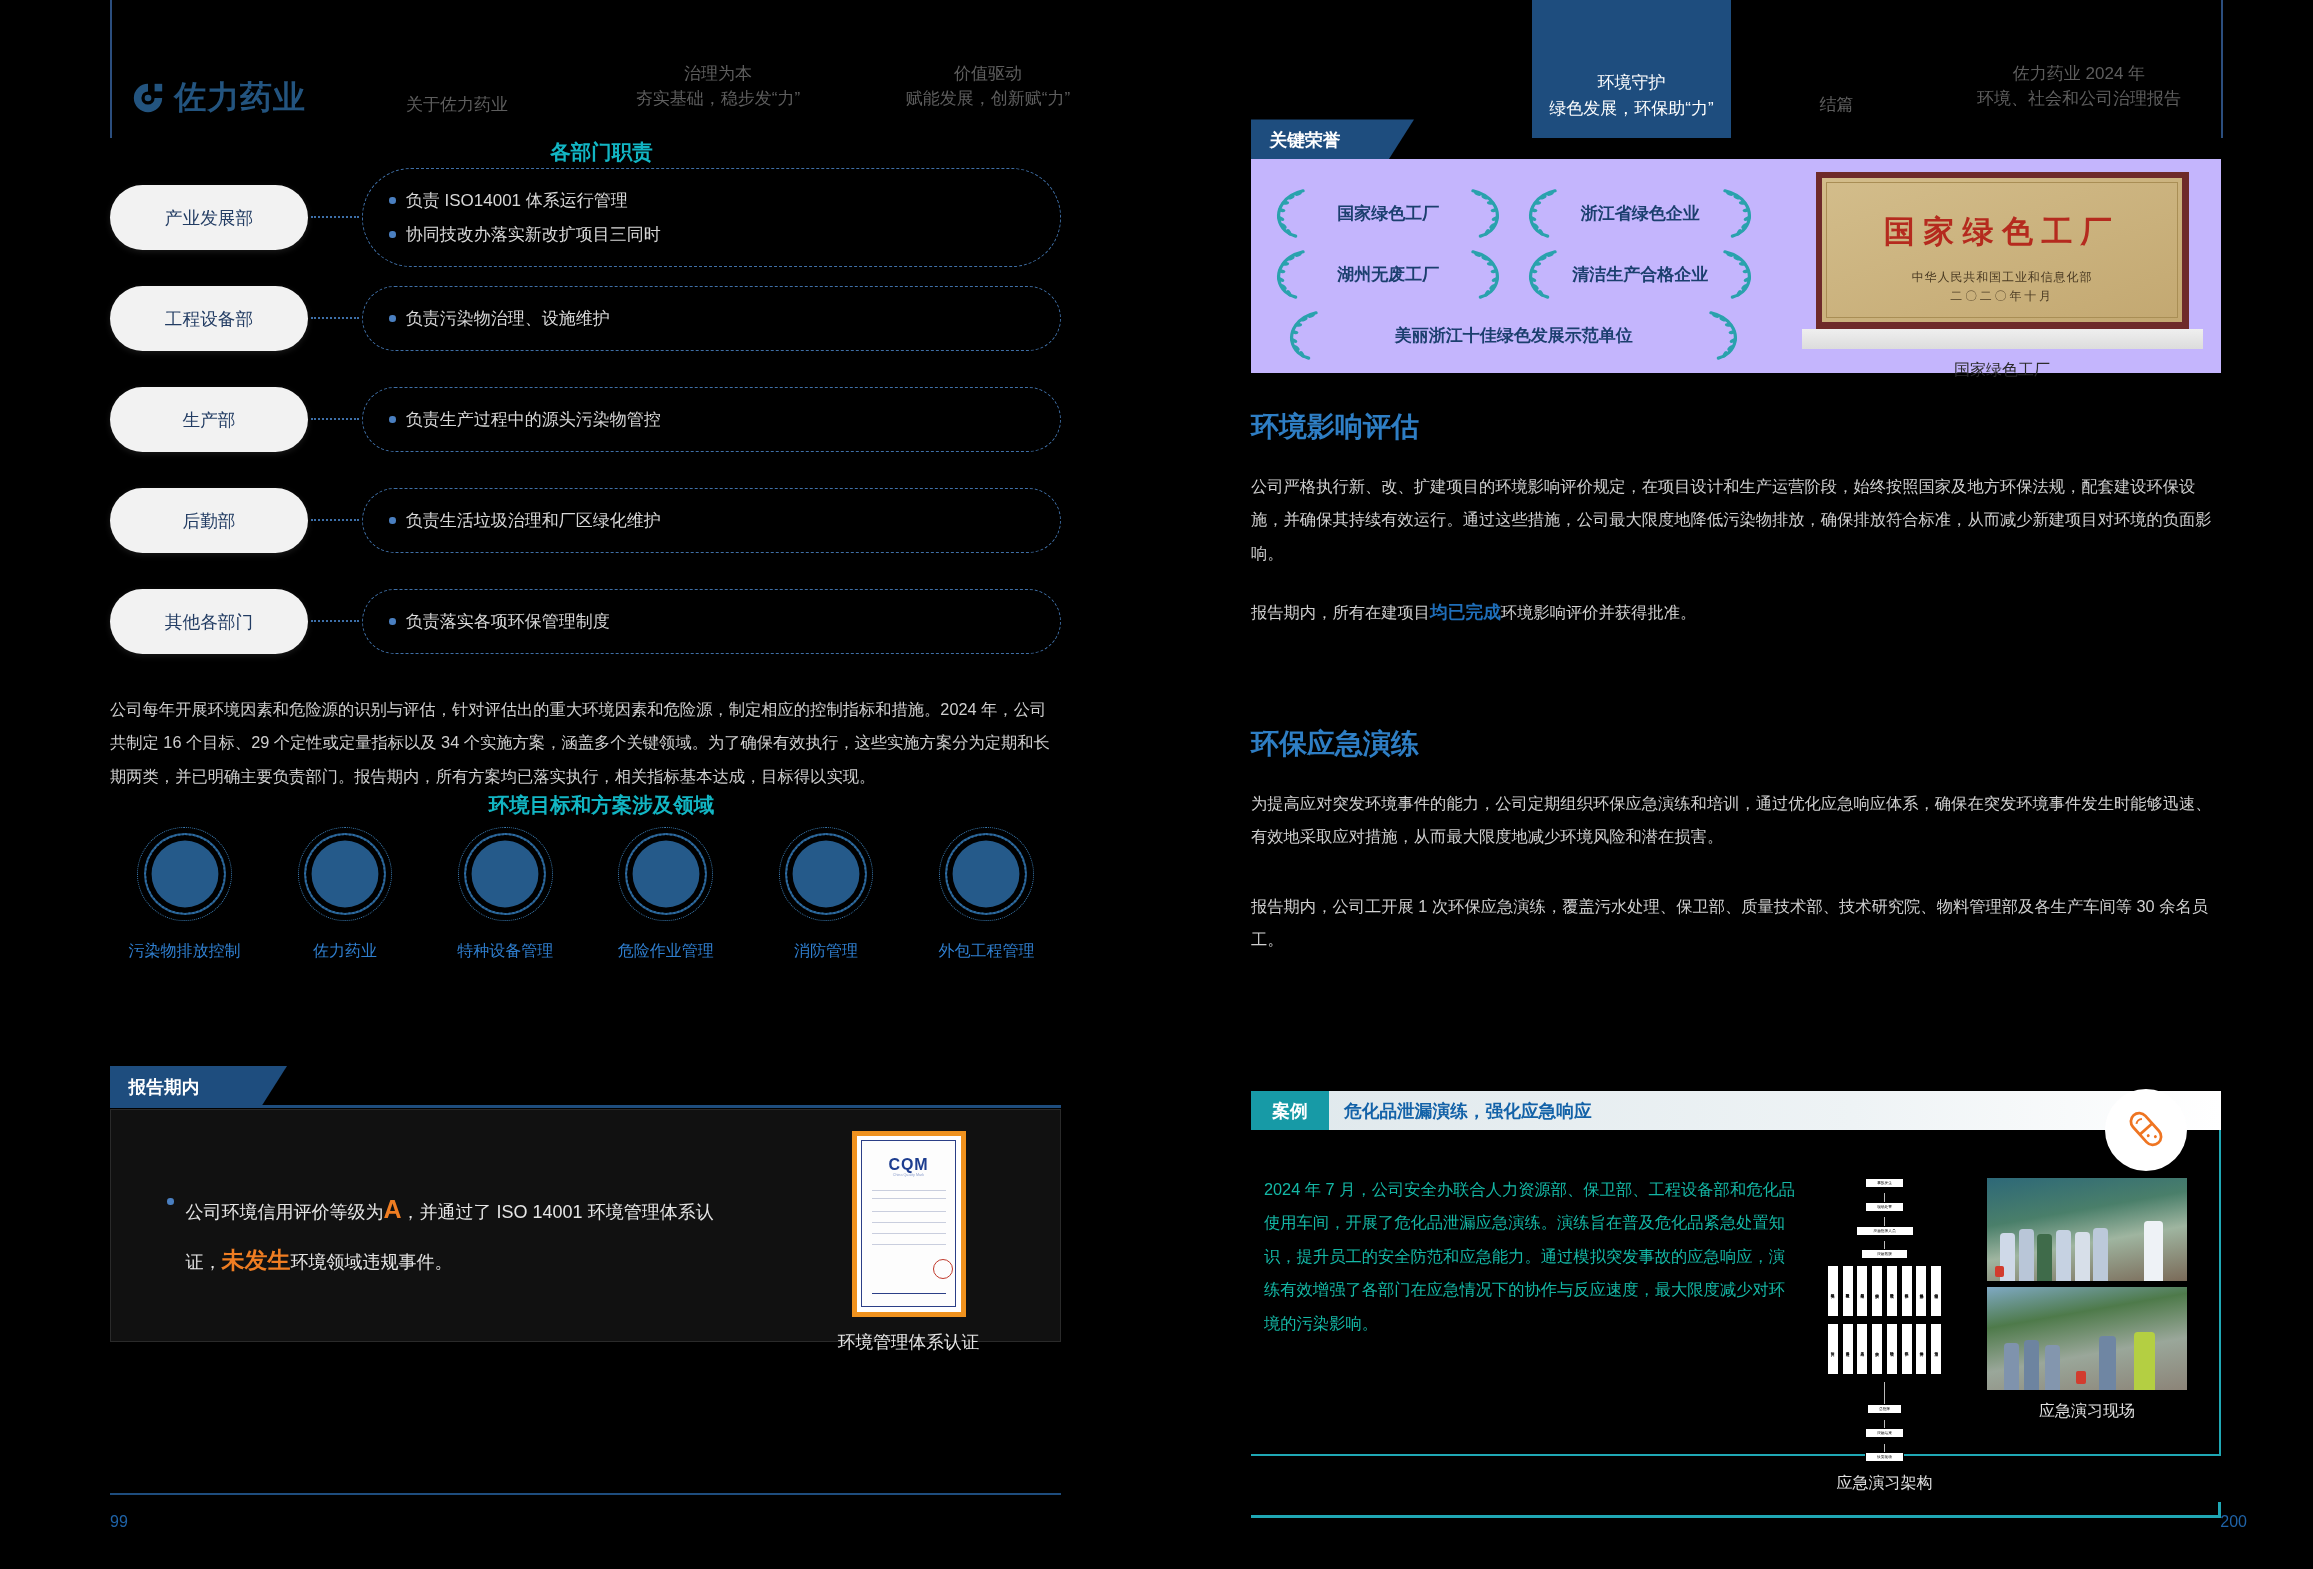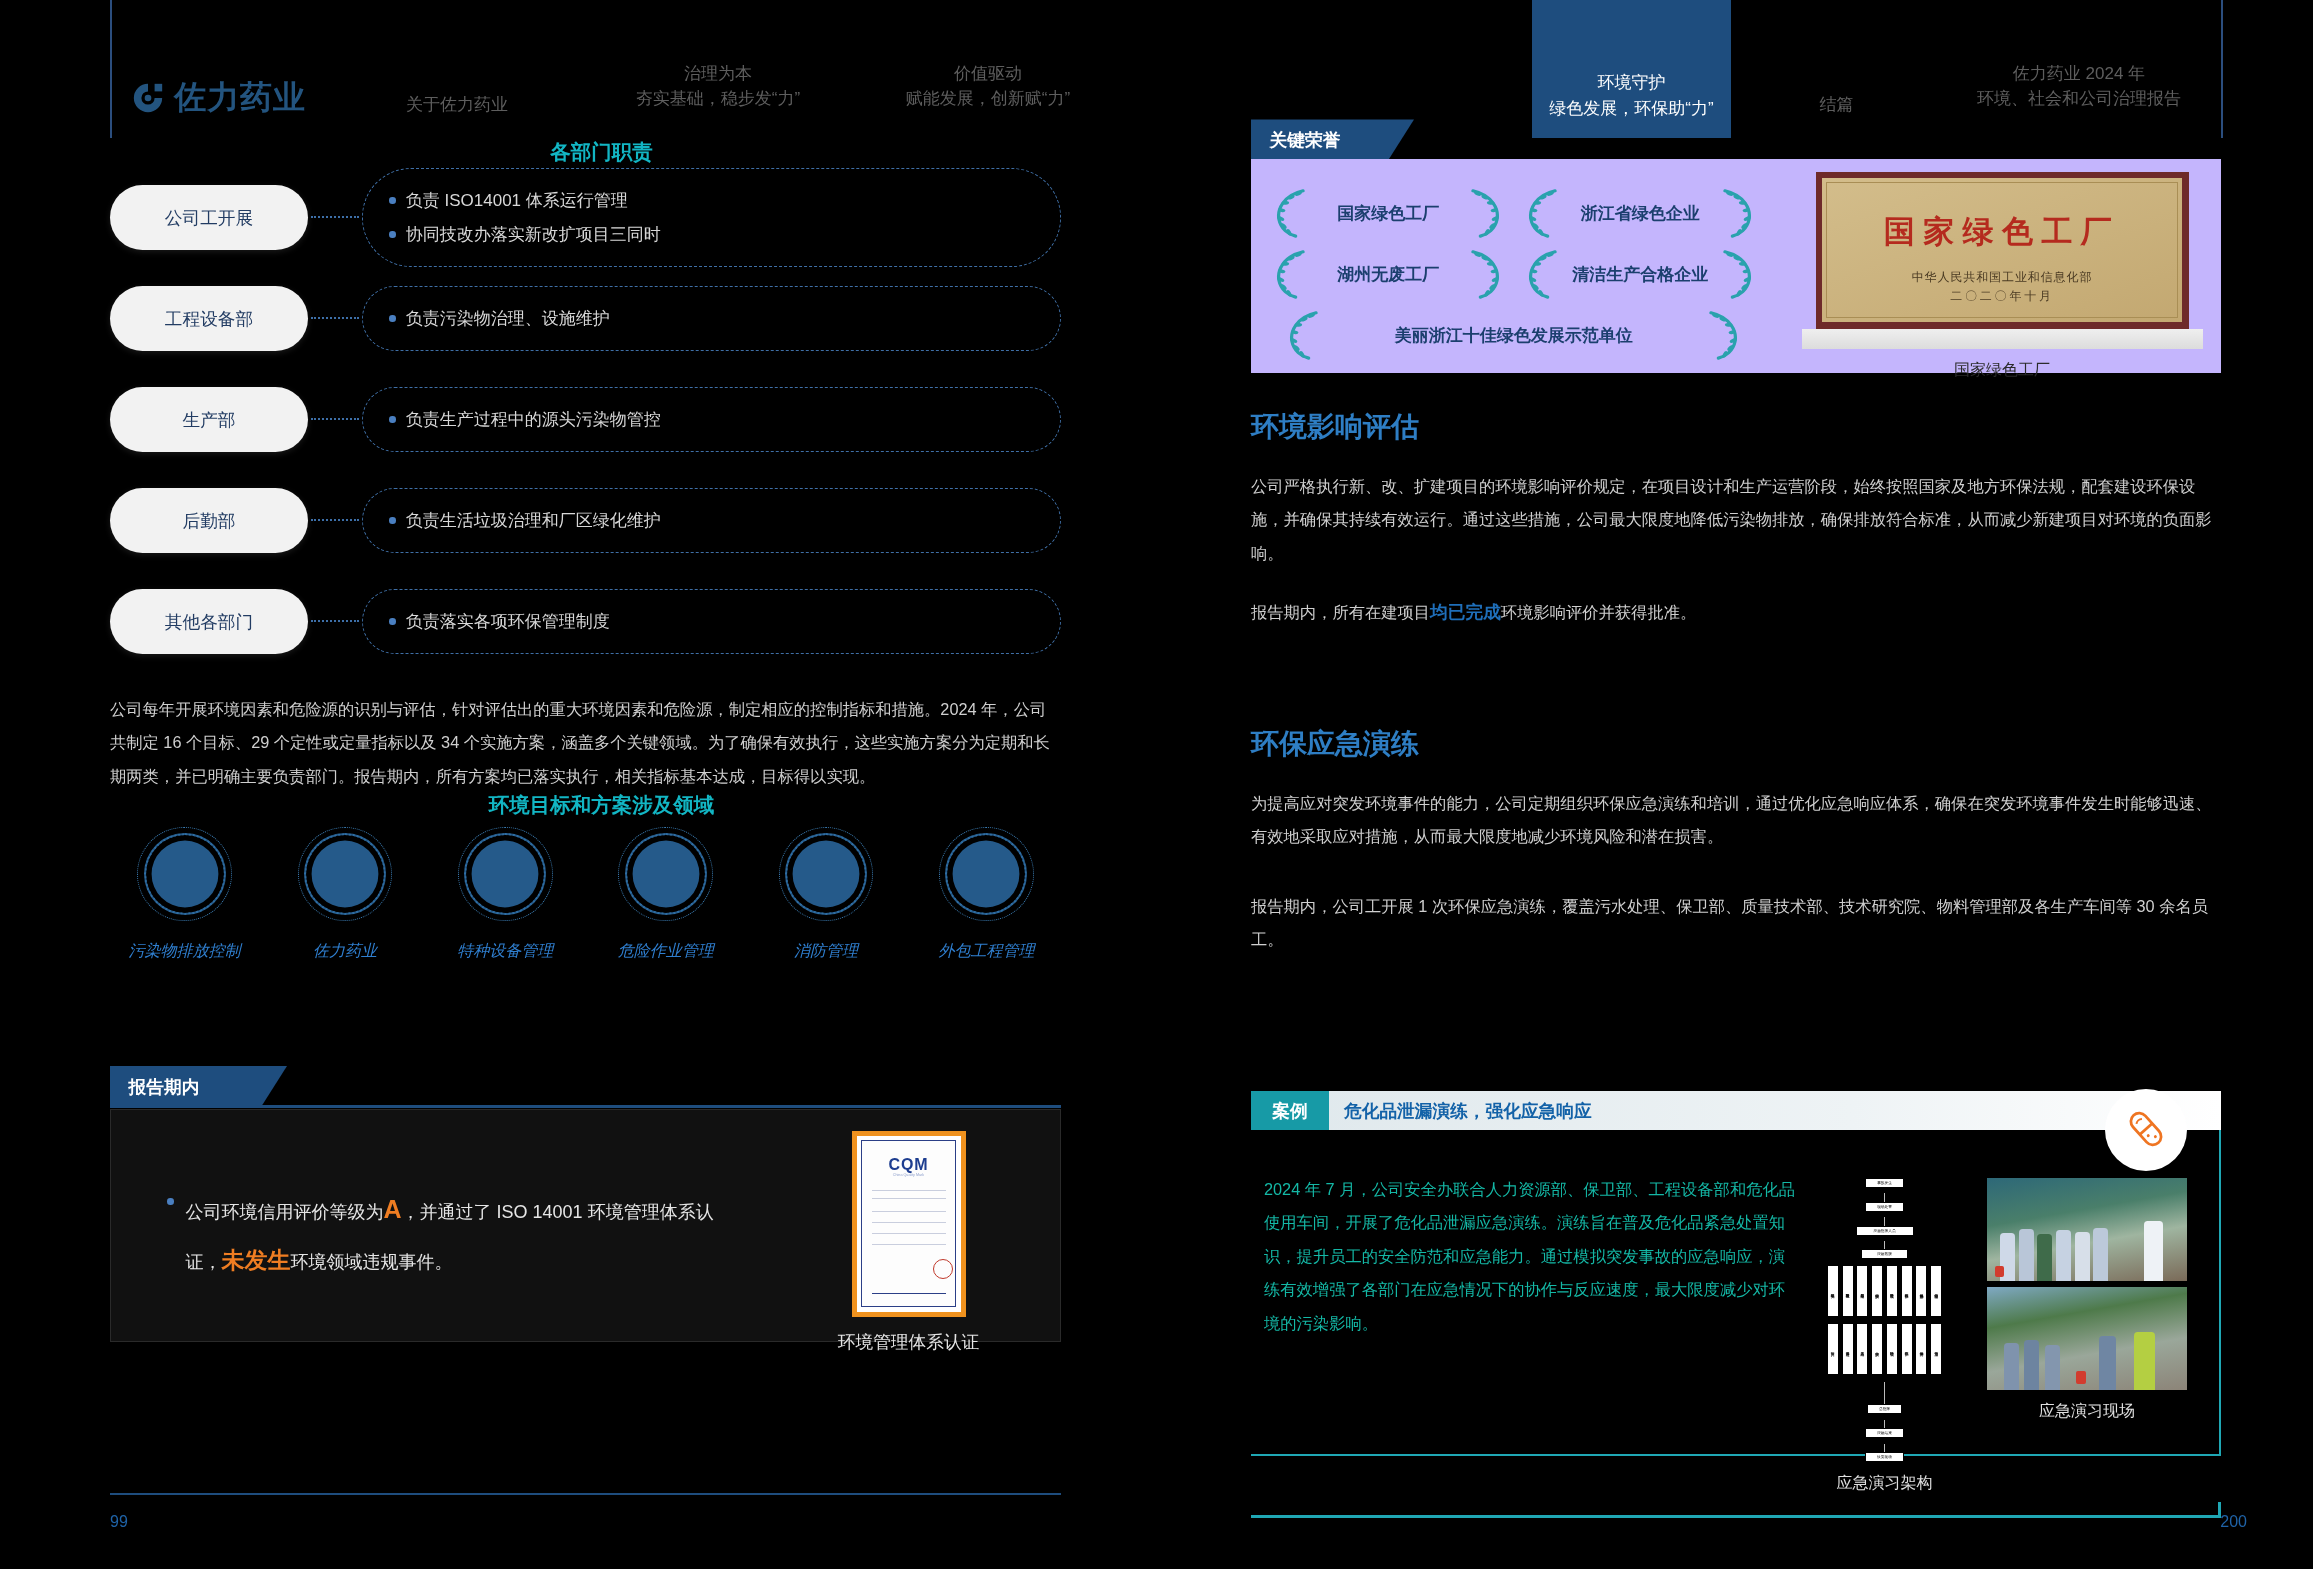--- a/index.html
+++ b/index.html
@@ -42,21 +42,21 @@
              border:1.9px dashed #3f6fa6; border-radius:33px; padding:0 26px;
              display:flex; flex-direction:column; justify-content:center; gap:11.2px; }
   .dept-li{ display:flex; align-items:center; gap:10.3px; color:#d8d8d8; font-size:17px; }
   .dot{ width:6.5px; height:6.5px; background:#4a7fc0; border-radius:50%; flex:none; }
 
   .para{ color:#cfcfcf; font-size:16.3px; line-height:2.05; }
   .left-para{ position:absolute; left:110px; top:555px; width:951px; }
 
   .circles{ position:absolute; left:110px; top:695px; width:951px; display:flex;
             justify-content:space-between; }
-  .circ-item{ width:149px; text-align:center;font-style:italic; }
+  .circ-item{ width:149px; text-align:center; }
   .circ{ width:82px; height:82px; margin:0 auto; border-radius:50%; background:#255a8a;
          border:2.8px dotted #2f6ea3; box-shadow:0 0 0 5.6px #000 inset; position:relative; }
   .circ:after{ content:""; position:absolute; inset:-8.4px; border-radius:50%;
                border:1.9px dotted #3a7cb3; }
   .circ-lab{ margin-top:26px; color:#2f7fd0; font-size:16px; }
 
   .badge-hdr{ position:absolute; height:41px; }
   .badge-hdr .bg{ position:absolute; left:0; top:0; height:41px; background:#1e4d7e;
                   clip-path: polygon(0 0, 100% 0, calc(100% - 26px) 100%, 0 100%); }
   .badge-hdr .lab{ position:absolute; left:18.6px; top:0; height:41px; display:flex; align-items:center;
@@ -201,21 +201,21 @@
     </div>
   </div>
 
   <div class="left">
 
     <div class="sec-title-cy" style="top:0;">各部门职责</div>
 
     <div class="dept-wrap">
 
       <div class="dept-row">
-        <div class="dept-pill">公司工开展</div>
+        <div class="dept-pill">产业发展部</div>
         <div class="dept-conn"></div>
         <div class="dept-box" style="height:99px; top:-17px; border-radius:49px;">
           <div class="dept-li">
             <span class="dot"></span>
             <span>负责 ISO14001 体系运行管理</span>
           </div>
           <div class="dept-li">
             <span class="dot"></span>
             <span>协同技改办落实新改扩项目三同时</span>
           </div>

